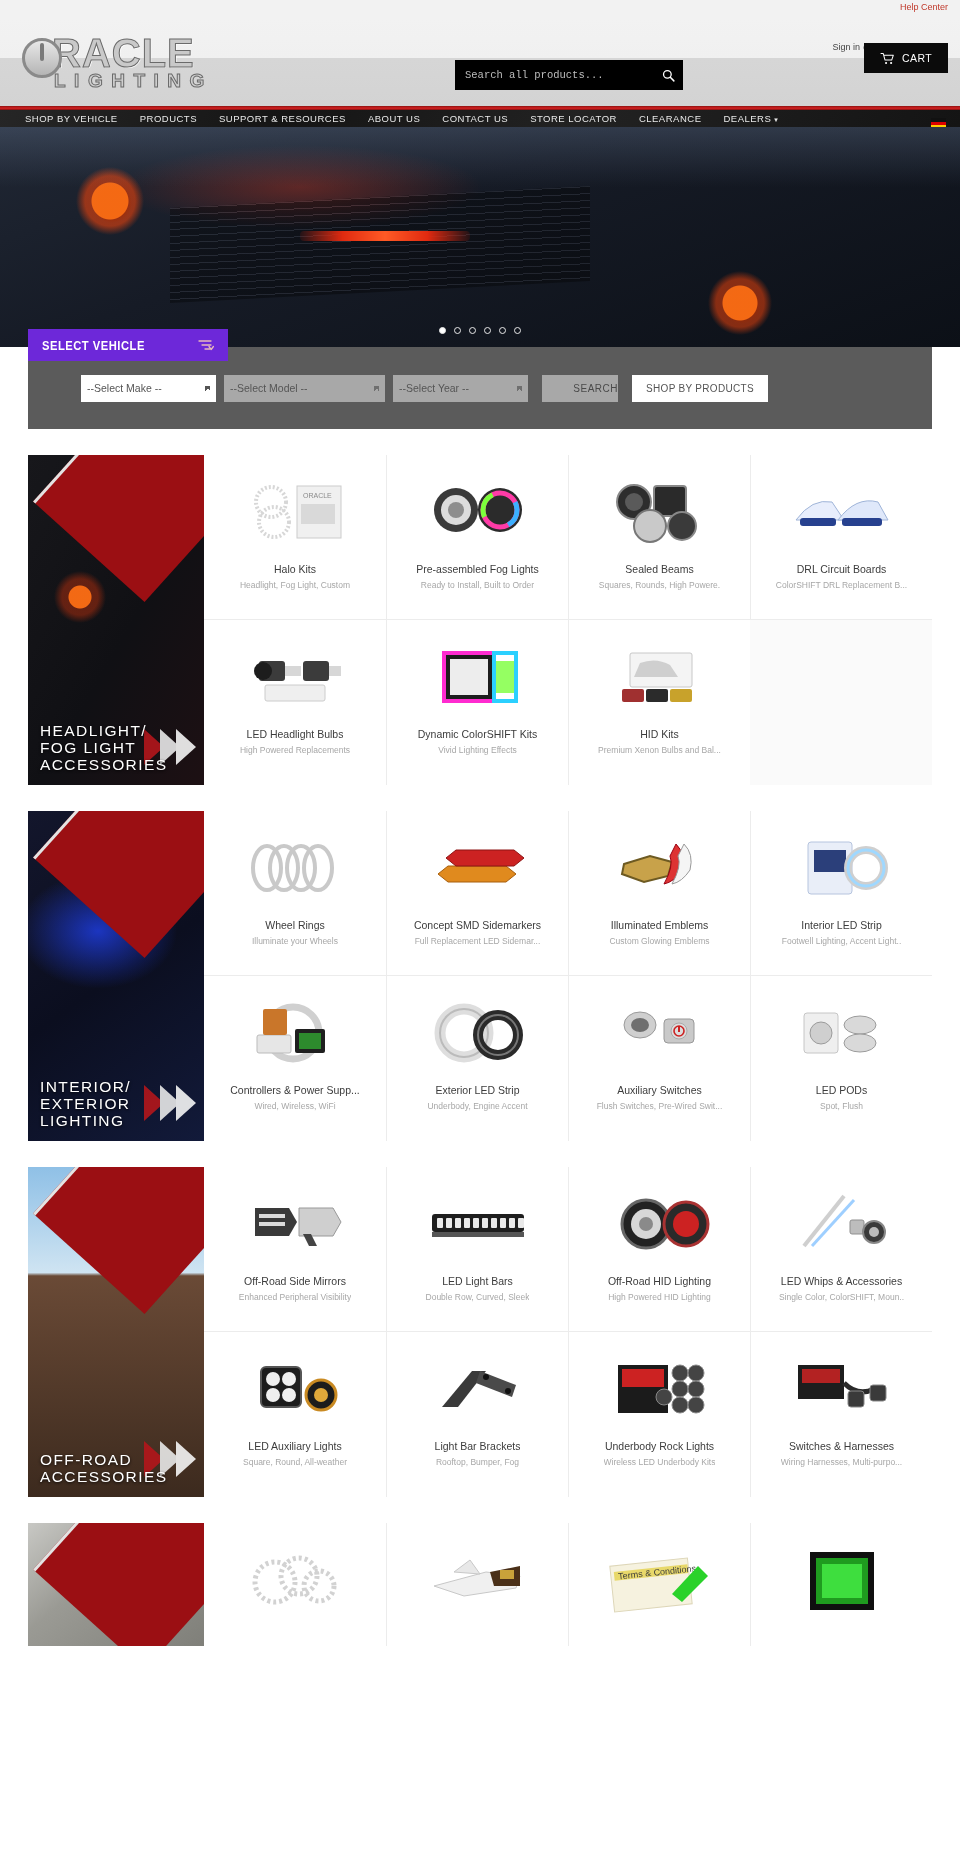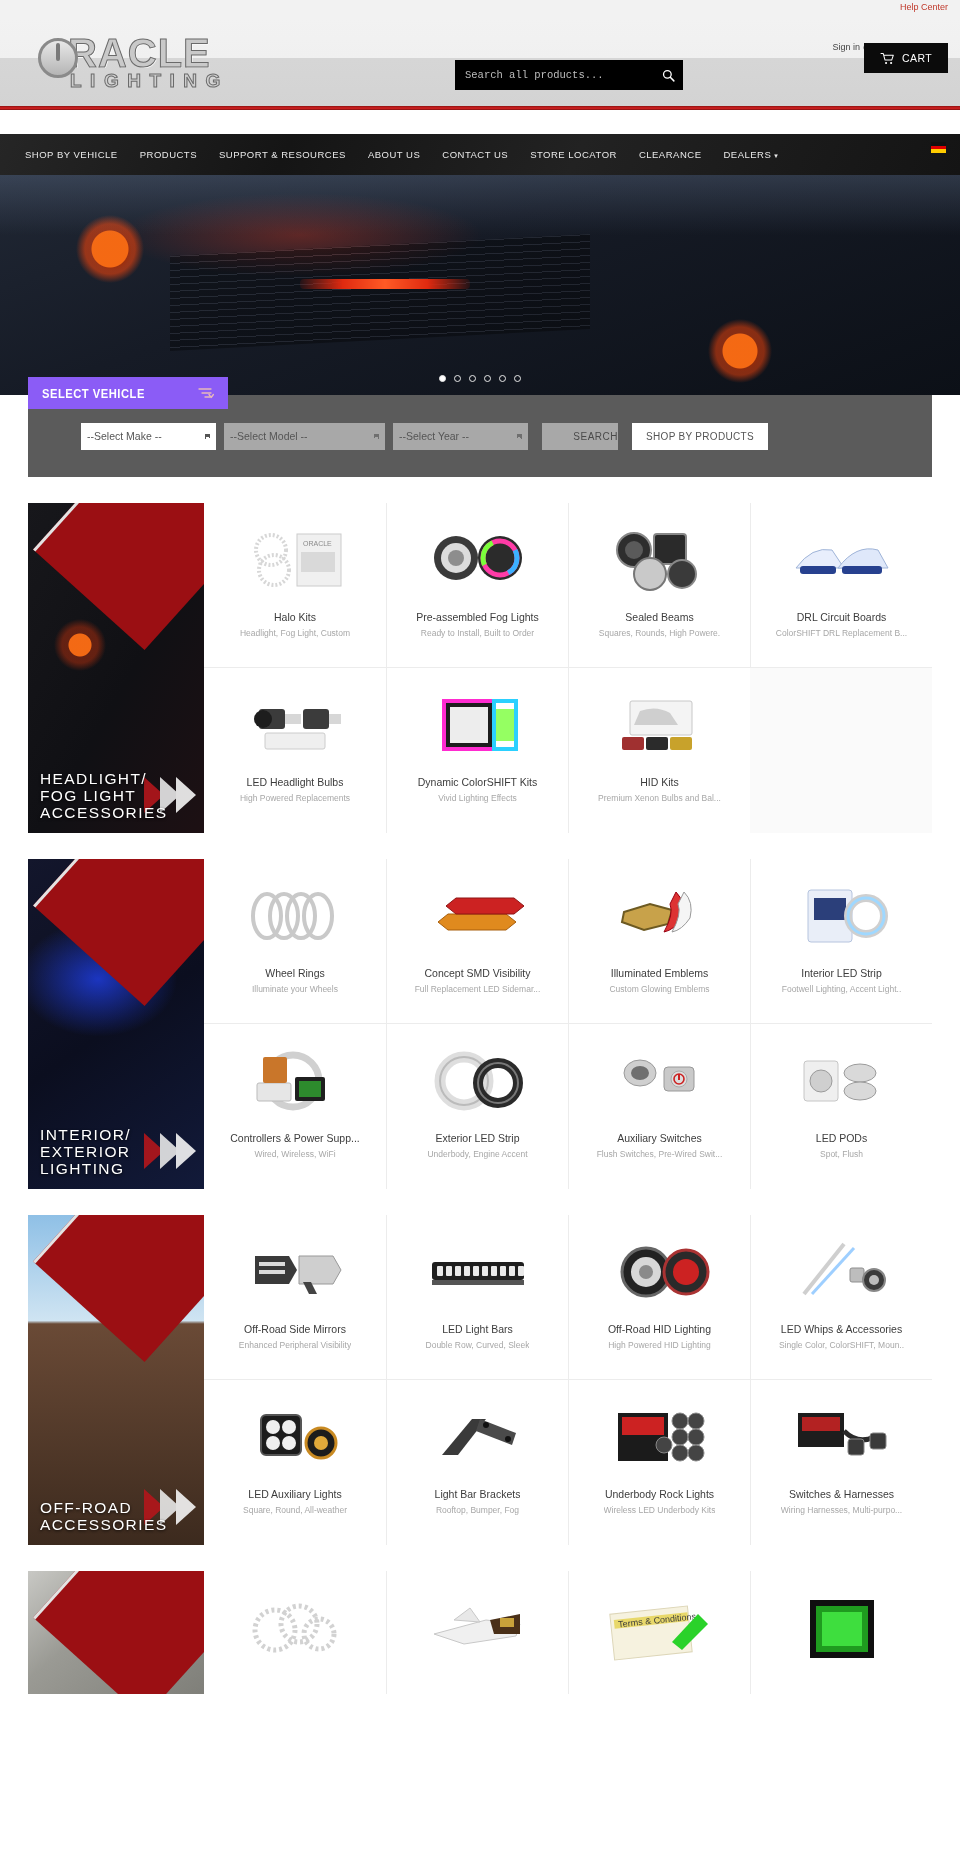--- a/index.html
+++ b/index.html
@@ -27,21 +27,21 @@
   }
 
   
   .header {
     background: linear-gradient(to bottom, #f2f2f2 0%, #f0f0f0 45%, #d6d6d6 46%, #d3d3d3 100%);
     height: 88px;
     position: relative;
   }
   .logo {
     position: absolute;
-    left: 36px;
+    left: 20px;
     top: 16px;
     width: 220px;
     height: 60px;
   }
   .logo-word {
     font-family: "Liberation Sans", sans-serif;
     font-weight: bold;
     font-size: 40px;
     letter-spacing: 1px;
     line-height: 38px;
@@ -136,28 +136,27 @@
     align-items: center;
     justify-content: center;
     gap: 7px;
     cursor: pointer;
     font-family: "Liberation Sans", sans-serif;
   }
 
   
   .nav-red { height: 4px; background: linear-gradient(to bottom, #8e1111, #d62222 55%, #7e0f0f); }
   .nav {
-    height: 41px;
+    height: 17px;
     background: #1b1b1b;
     background-image: linear-gradient(115deg, #262626 0%, #151515 30%, #222 60%, #141414 100%);
     display: flex;
     align-items: center;
     padding-left: 14px;
     position: relative;
-    margin-top: 24px;
   }
   .nav a {
     color: #e9e9e9;
     font-size: 9.5px;
     letter-spacing: .5px;
     text-decoration: none;
     padding: 0 11px;
     white-space: nowrap;
     text-transform: uppercase;
     font-family: "Liberation Sans", sans-serif;
@@ -223,21 +222,21 @@
     cursor: pointer;
   }
   .hero-dots i.active { background: #fff; }
 
   
   .sv-wrap { position: relative; }
   .sv-tab {
     position: absolute;
     left: 28px; top: -18px;
     width: 200px; height: 32px;
-    background: #8b5cf6;
+    background: #6d28d9;
     display: flex; align-items: center;
     justify-content: space-between;
     padding: 0 14px;
     z-index: 5;
   }
   .sv-tab .t {
     color: #fff;
     font-size: 13px;
     font-weight: bold;
     letter-spacing: .6px;
@@ -608,21 +607,21 @@
           <div class="c-title">Wheel Rings</div>
           <div class="c-sub">Illuminate your Wheels</div>
         </a>
         <a class="cell" href="#">
           <div class="thumb">
             <svg width="108" height="76" viewBox="0 0 108 76">
               <path d="M14 44 l10 -8 h58 l10 8 -10 8 h-58z" fill="#e08a1e" stroke="#a85f0c"></path>
               <path d="M22 28 l10 -8 h58 l10 8 -10 8 h-58z" fill="#cc2222" stroke="#8e1515"></path>
             </svg>
           </div>
-          <div class="c-title">Concept SMD Visibility</div>
+          <div class="c-title">Concept SMD Sidemarkers</div>
           <div class="c-sub">Full Replacement LED Sidemar...</div>
         </a>
         <a class="cell" href="#">
           <div class="thumb">
             <svg width="108" height="76" viewBox="0 0 108 76">
               <path d="M18 34 l26 -8 22 6 -4 14 -24 6 -22 -8z" fill="#c8a24a" stroke="#6d5a22" stroke-width="2"></path>
               <path d="M70 14 q10 10 6 26 q-8 12 -18 14 q10 -18 6 -28 z" fill="#d33" stroke="#901"></path>
               <path d="M78 14 q10 10 6 26 q-8 12 -18 14 q10 -18 6 -28 z" fill="#f5f5f5" stroke="#999"></path>
             </svg>
           </div>

